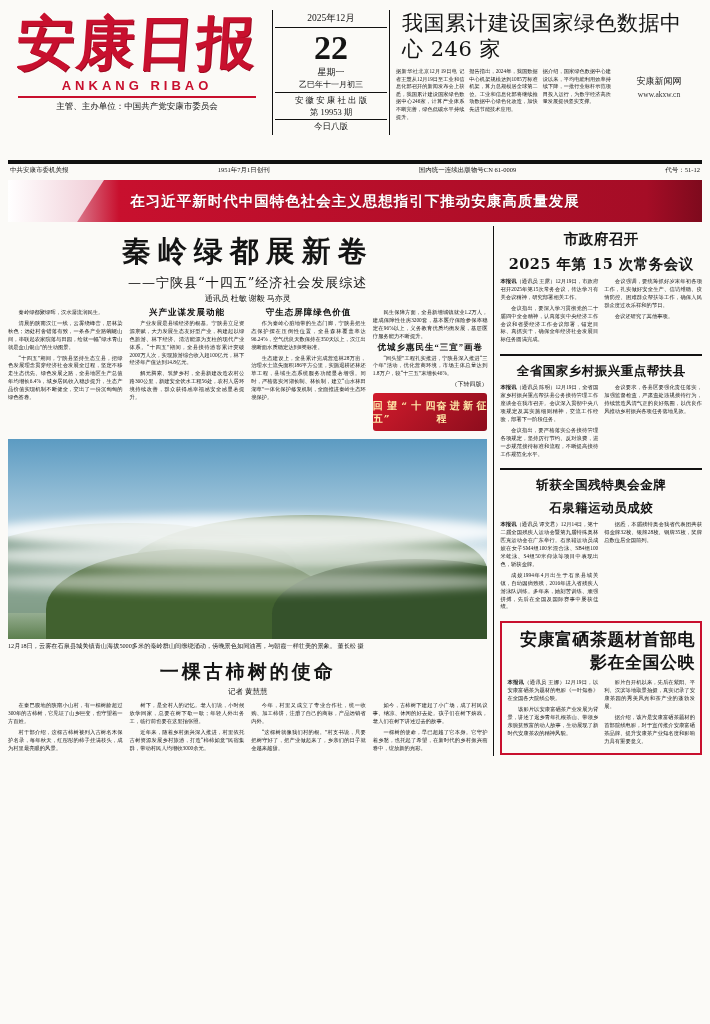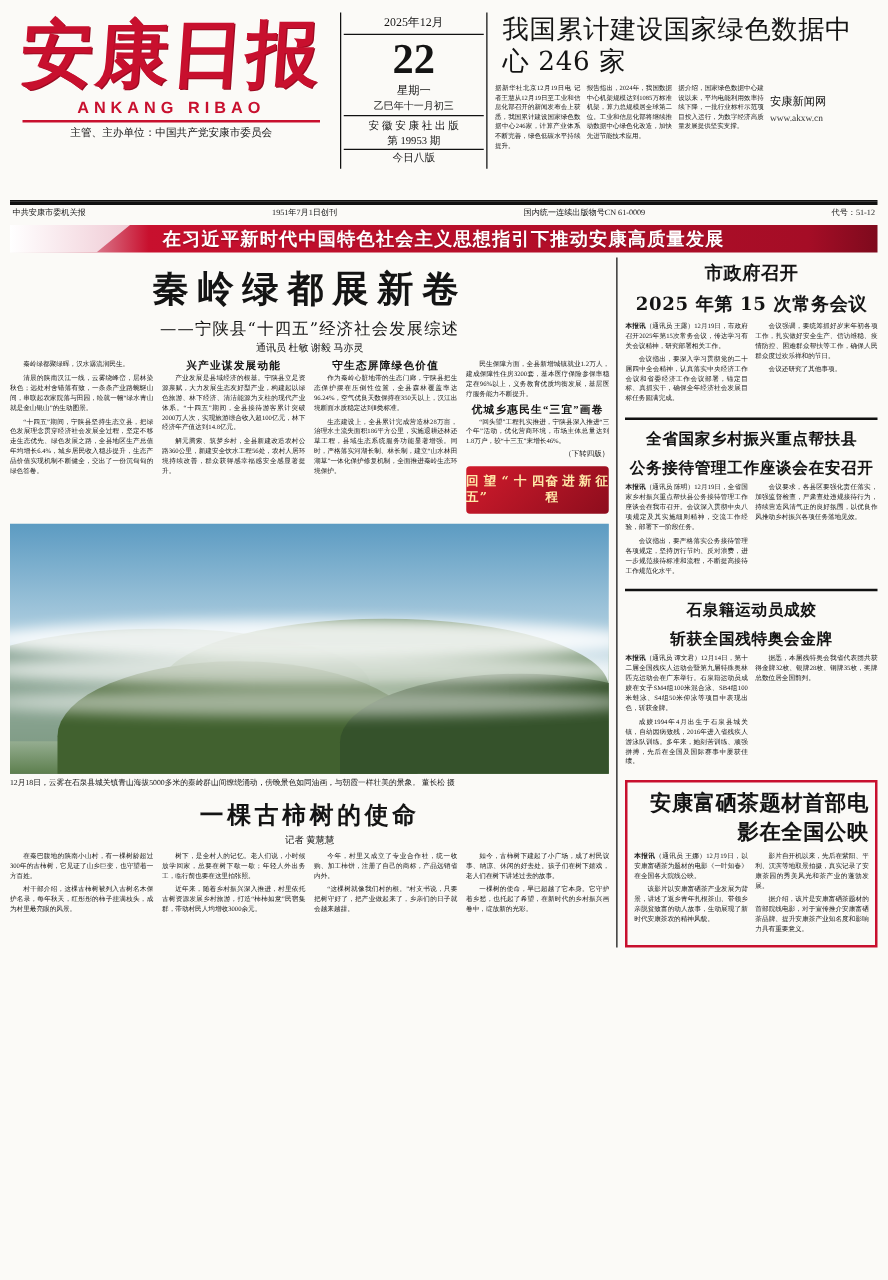--- a/index.html
+++ b/index.html
@@ -43,30 +43,30 @@
   .mh-date .pages{font-size:8.5px;border-top:1px solid #111;padding-top:1px;}
 
   .mh-right{flex:1;padding-top:4px;}
   .mh-head{
     font-size:21px;font-weight:400;letter-spacing:0.5px;
     font-family:"DejaVu Serif", serif;line-height:26px;padding-left:6px;
   }
   .mh-cols{display:flex;margin-top:6px;gap:5px;font-size:5.2px;line-height:7.6px;text-align:justify;}
   .mh-cols .c{flex:1;}
   .mh-agency{
-    width:86px;font-size:9px;padding-top:6px;line-height:14px;
+    width:86px;text-align:center;font-size:9px;padding-top:6px;line-height:14px;
   }
   .mh-agency .url{font-size:7.5px;color:#333;}
 
   .mh-thinline{border-top:1px solid #111;border-bottom:3px solid #111;height:0;margin-top:2px;}
   .mh-meta{display:flex;justify-content:space-between;font-size:6.5px;padding:2px 2px;}
 
   
   .banner{
-    margin-top:3px;height:22px;display:flex;align-items:center;
+    margin-top:3px;height:42px;display:flex;align-items:center;
     background:linear-gradient(90deg,#ffffff 0%,#e6b9c6 6%,#c8102e 16%,#a50d26 92%,#7e0a1d 100%);
     position:relative;
   }
   .banner .txt{
     color:#fff;font-size:14.5px;font-weight:700;letter-spacing:1px;
     width:100%;text-align:center;font-family:"DejaVu Serif", serif;
     text-shadow:0 1px 1px rgba(0,0,0,.25);
   }
   .banner:before{
     content:"";position:absolute;left:0;top:0;bottom:0;width:96px;
@@ -277,35 +277,34 @@
         </div>
         <div class="col">
           <p>会议强调，要统筹抓好岁末年初各项工作，扎实做好安全生产、信访维稳、疫情防控、困难群众帮扶等工作，确保人民群众度过欢乐祥和的节日。</p>
           <p>会议还研究了其他事项。</p>
         </div>
       </div>
 
       <div class="hr-thick"></div>
 
       <div class="r-title sm">全省国家乡村振兴重点帮扶县</div>
-      <div class="r-title sm">公务接待管理工作座谈会在安召开</div>
       <div class="r-cols">
         <div class="col">
           <p class="nind"><span class="src">本报讯</span><span>（通讯员 陈明）12月19日，全省国家乡村振兴重点帮扶县公务接待管理工作座谈会在我市召开。会议深入贯彻中央八项规定及其实施细则精神，交流工作经验，部署下一阶段任务。</span></p>
           <p>会议指出，要严格落实公务接待管理各项规定，坚持厉行节约、反对浪费，进一步规范接待标准和流程，不断提高接待工作规范化水平。</p>
         </div>
         <div class="col">
           <p>会议要求，各县区要强化责任落实，加强监督检查，严肃查处违规接待行为，持续营造风清气正的良好氛围，以优良作风推动乡村振兴各项任务落地见效。</p>
         </div>
       </div>
 
       <div class="hr-thick"></div>
 
+      <div class="r-title sm">斩获全国残特奥会金牌</div>
       <div class="r-title sm">石泉籍运动员成姣</div>
-      <div class="r-title sm">斩获全国残特奥会金牌</div>
       <div class="r-cols">
         <div class="col">
           <p class="nind"><span class="src">本报讯</span><span>（通讯员 谭文君）12月14日，第十二届全国残疾人运动会暨第九届特殊奥林匹克运动会在广东举行。石泉籍运动员成姣在女子SM4组100米混合泳、SB4组100米蛙泳、S4组50米仰泳等项目中表现出色，斩获金牌。</span></p>
           <p>成姣1994年4月出生于石泉县城关镇，自幼因病致残，2016年进入省残疾人游泳队训练。多年来，她刻苦训练、顽强拼搏，先后在全国及国际赛事中屡获佳绩。</p>
         </div>
         <div class="col">
           <p>据悉，本届残特奥会我省代表团共获得金牌32枚、银牌28枚、铜牌35枚，奖牌总数位居全国前列。</p>
         </div>
       </div>
 

